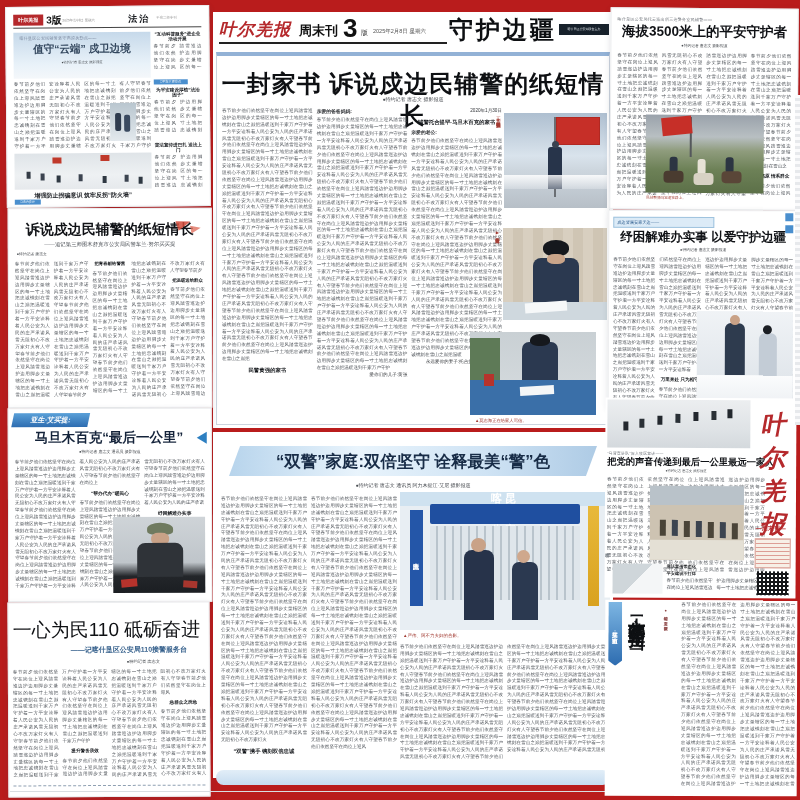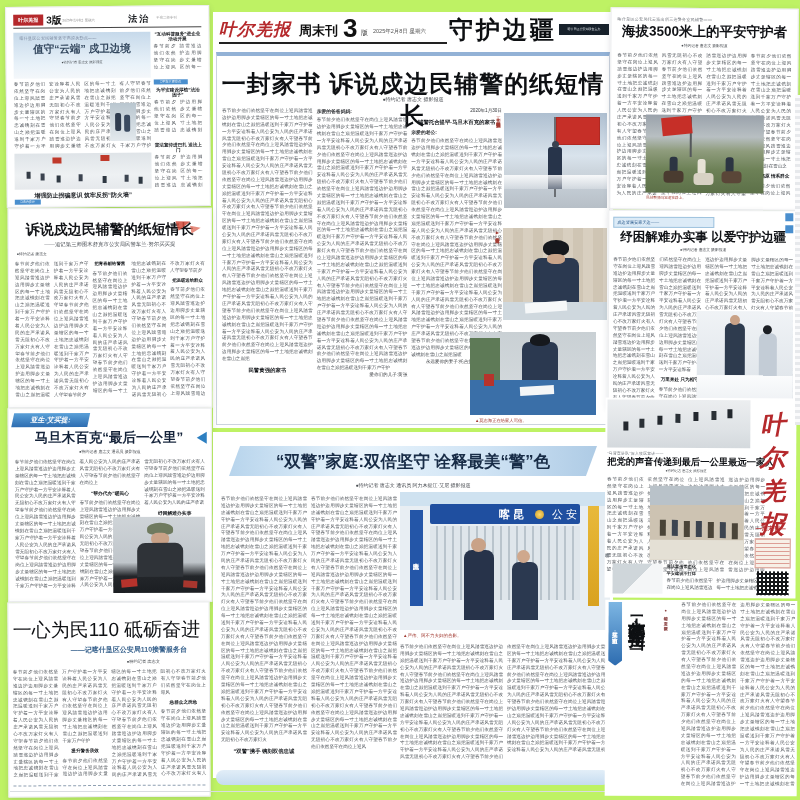--- a/index.html
+++ b/index.html
@@ -1,16 +1,16 @@
 <!DOCTYPE html>
 <html><head>
 <meta charset="utf-8">
 <style>
   html,body{margin:0;padding:0;background:#fff;}
-  .stage{position:relative;width:800px;height:800px;background:#bef264;overflow:hidden;
+  .stage{position:relative;width:800px;height:800px;background:#b91c1c;overflow:hidden;
          font-family:"Liberation Sans","DejaVu Sans",sans-serif;}
   .clip{position:absolute;background:#fff;border:1px solid #ecedef;
         box-shadow:0 2px 6px rgba(50,60,80,.16);overflow:hidden;}
   .abs{position:absolute;}
   .cols{position:absolute;font-size:4.6px;line-height:1.5;color:#4d5258;text-align:justify;
         word-break:break-all;overflow:hidden;column-gap:4px;}
   .c2{column-count:2}.c3{column-count:3}.c4{column-count:4}.c5{column-count:5}
   .sub{font-weight:700;text-align:center;font-size:5.4px;color:#16191d;margin:3px 1px;}
   .greet{font-weight:700;font-size:4.8px;color:#2a2d31;margin:2px 0;}
   .sign{text-align:right;font-size:4.6px;color:#33363a;}
@@ -231,21 +231,21 @@
     </div>
     <div class="abs byl" style="left:0;top:50px;width:100%;text-align:center;font-size:5px;">●特约记者 唐志文 通讯员 阿力木提江·艾尼 摄影报道</div>
 
     <div class="cols c2" style="left:8px;top:64px;width:176px;height:272px;">
       <span>春节前夕他们依然坚守在岗位上迎风踏雪巡边护边用脚步丈量辖区的每一寸土地把忠诚镌刻在雪山之巅把温暖送到千家万户守护着一方平安诠释着人民公安为人民的庄严承诺风雪无阻初心不改万家灯火有人守望春节前夕他们依然坚守在岗位上迎风踏雪巡边护边用脚步丈量辖区的每一寸土地把忠诚镌刻在雪山之巅把温暖送到千家万户守护着一方平安诠释着人民公安为人民的庄严承诺风雪无阻初心不改万家灯火有人守望春节前夕他们依然坚守在岗位上迎风踏雪巡边护边用脚步丈量辖区的每一寸土地把忠诚镌刻在雪山之巅把温暖送到千家万户守护着一方平安诠释着人民公安为人民的庄严承诺风雪无阻初心不改万家灯火有人守望春节前夕他们依然坚守在岗位上迎风踏雪巡边护边用脚步丈量辖区的每一寸土地把忠诚镌刻在雪山之巅把温暖送到千家万户守护着一方平安诠释着人民公安为人民的庄严承诺风雪无阻初心不改万家灯火有人守望春节前夕他们依然坚守在岗位上迎风踏雪巡边护边用脚步丈量辖区的每一寸土地把忠诚镌刻在雪山之巅把温暖送到千家万户守护着一方平安诠释着人民公安为人民的庄严承诺风雪无阻初心不改万家灯火有人守望春节前夕他们依然坚守在岗位上迎风踏雪巡边护边用脚步丈量辖区的每一寸土地把忠诚镌刻在雪山之巅把温暖送到千家万户守护着一方平安诠释着人民公安为人民的庄严承诺风雪无阻初心不改万家灯火有人守望春节前夕他们依然坚守在岗位上迎风踏雪巡边护边用脚步丈量辖区的每一寸土地把忠诚镌刻在雪山之巅把温暖送到千家万户守护着一方平安诠释着人民公安为人民的庄严承诺风雪无阻初心不改万家灯火</span>
       <div class="sub">“双警”携手 镌刻双倍忠诚</div>
       <span>春节前夕他们依然坚守在岗位上迎风踏雪巡边护边用脚步丈量辖区的每一寸土地把忠诚镌刻在雪山之巅把温暖送到千家万户守护着一方平安诠释着人民公安为人民的庄严承诺风雪无阻初心不改万家灯火有人守望春节前夕他们依然坚守在岗位上迎风踏雪巡边护边用脚步丈量辖区的每一寸土地把忠诚镌刻在雪山之巅把温暖送到千家万户守护着一方平安诠释着人民公安为人民的庄严承诺风雪无阻初心不改万家灯火有人守望春节前夕他们依然坚守在岗位上迎风踏雪巡边护边用脚步丈量辖区的每一寸土地把忠诚镌刻在雪山之巅把温暖送到千家万户守护着一方平安诠释着人民公安为人民的庄严承诺风雪无阻初心不改万家灯火有人守望春节前夕他们依然坚守在岗位上迎风踏雪巡边护边用脚步丈量辖区的每一寸土地把忠诚镌刻在雪山之巅把温暖送到千家万户守护着一方平安诠释着人民公安为人民的庄严承诺风雪无阻初心不改万家灯火有人守望春节前夕他们依然坚守在岗位上迎风踏雪巡边护边用脚步丈量辖区的每一寸土地把忠诚镌刻在雪山之巅把温暖送到千家万户守护着一方平安诠释着人民公安为人民的庄严承诺风雪无阻初心不改万家灯火有人守望春节前夕他们依然坚守在岗位上迎风踏雪巡边护边用脚步丈量辖区的每一寸土地把忠诚镌刻在雪山之巅把温暖送到千家万户守护着一方平安诠释着人民公安为人民的庄严承诺风雪无阻初心不改万家灯火有人守望春节前夕他们依然坚守在岗位上迎风踏雪巡边护边用脚步丈量辖区的每一寸土地把忠诚镌刻在雪山之巅把温暖送到千家万户守护着一方平安诠释着人民公安为人民的庄严承诺风雪无阻初心不改万家灯火有人守望春节前夕他们依然坚守在岗位上迎风</span>
     </div>
 
     <div class="photo" style="left:187px;top:60px;width:210px;height:138px;background:linear-gradient(#cfe2f0 0 14px,#e8eef3 14px);">
-      <div class="abs" style="left:30px;top:12px;width:150px;height:20px;background:#1f4fa0;border-radius:2px;display:flex;align-items:center;justify-content:flex-end;gap:8px;">
+      <div class="abs" style="left:30px;top:12px;width:150px;height:20px;background:#1f4fa0;border-radius:2px;display:flex;align-items:center;justify-content:center;gap:8px;flex-direction:column;">
         <span style="color:#fff;font-size:11px;font-weight:700;letter-spacing:3px;">喀昆</span>
         <span style="width:9px;height:9px;background:radial-gradient(circle,#ffd86b,#c89b2a);border-radius:50%;display:inline-block;"></span>
         <span style="color:#fff;font-size:11px;font-weight:400;letter-spacing:3px;">公安</span>
       </div>
       <div class="abs" style="left:30px;top:34px;width:150px;height:74px;background:repeating-linear-gradient(90deg,#dfe6eb 0 6px,#b9c4cc 6px 8px);"></div>
       <div class="abs vtxt" style="left:10px;top:18px;width:13px;height:96px;background:#2456a8;color:#fff;font-size:6.5px;text-align:center;line-height:13px;">八先派出所</div>
       <div class="abs" style="left:188px;top:14px;width:11px;height:100px;background:linear-gradient(#e8b93a,#d9a21f);"></div>
       <div class="abs" style="left:64px;top:58px;width:30px;height:70px;background:#27334a;border-radius:8px 8px 0 0;"></div>
       <div class="abs" style="left:71px;top:46px;width:15px;height:14px;background:#c9a287;border-radius:50%;"></div>
       <div class="abs" style="left:112px;top:70px;width:26px;height:58px;background:#2b3950;border-radius:7px 7px 0 0;"></div>

